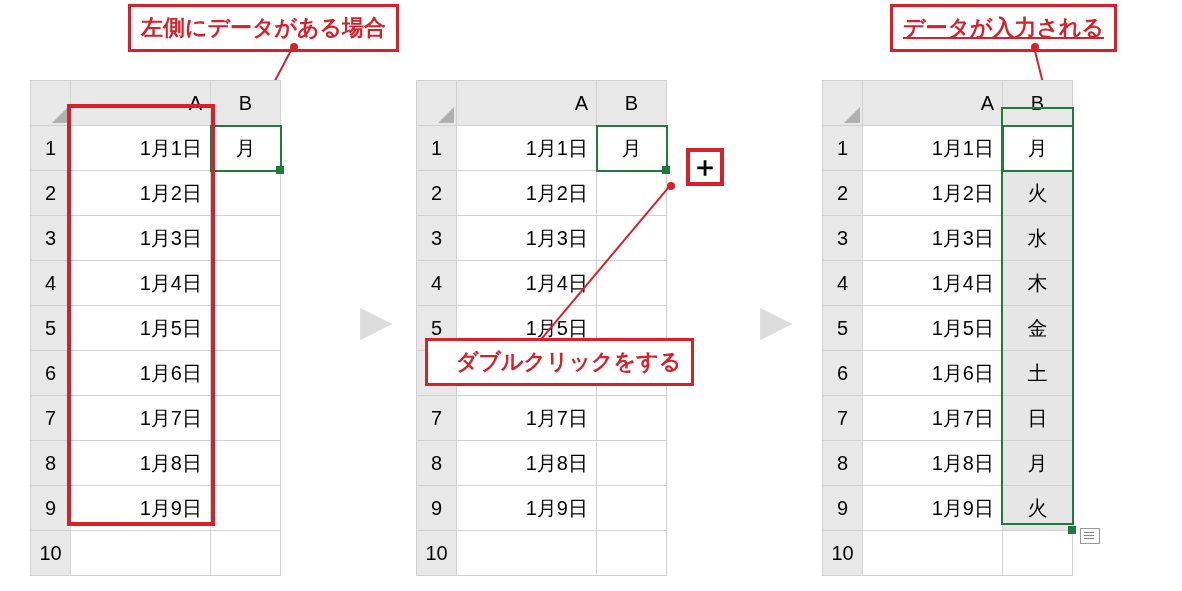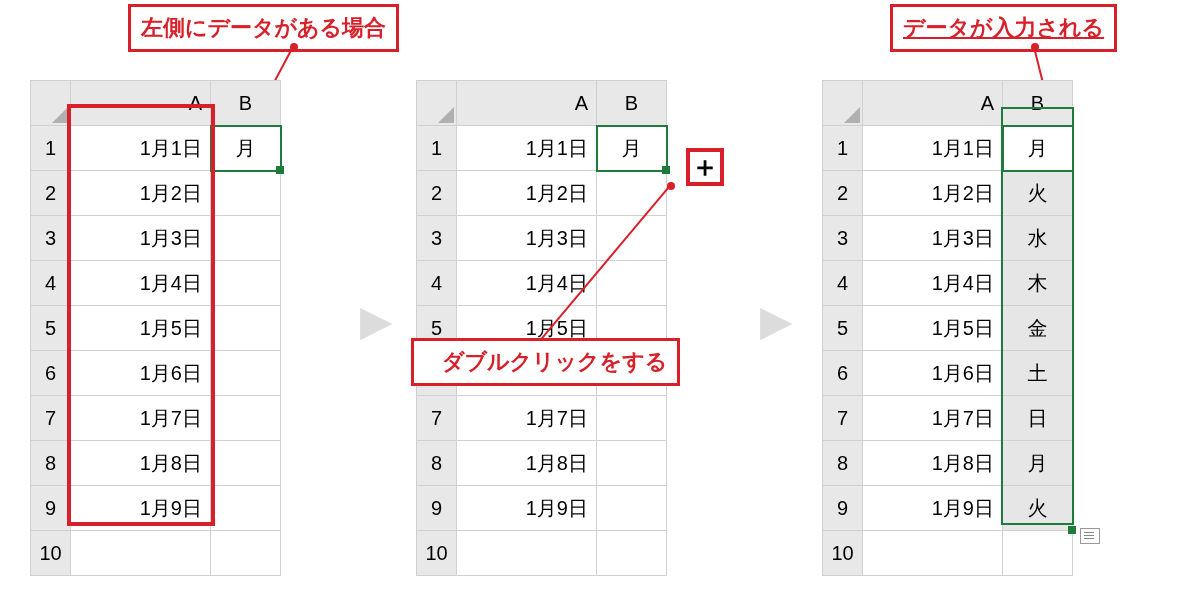--- a/index.html
+++ b/index.html
@@ -251,21 +251,21 @@
         <td class="colA"></td>
         <td class="colB"></td>
       </tr>
 </tbody>
   </table>
 <div class="plus-box" style="left:686px; top:148px;">
     <span>＋</span>
   </div>
 <div class="leader-dot" style="left:671px; top:186px;"></div>
 <div class="leader" style="left:671px; top:186px; width:200px; transform:rotate(130deg);"></div>
-<div class="callout" style="left:411px; top:338px;padding-left:28px;">ダブルクリックをする</div>
+<div class="callout" style="left:425px; top:338px;padding-left:28px;">ダブルクリックをする</div>
 
 <div class="arrow" style="left:760px; top:300px;">▶</div>
 
 <div class="callout" style="left:890px; top:4px;text-decoration:underline;">データが入力される</div>
 <div class="leader-dot" style="left:1035px; top:47px;"></div>
 <div class="leader" style="left:1035px; top:47px; width:150px; transform:rotate(76deg);"></div>
 
 <table class="sheet" style="left:822px; top:80px;">
   <tbody>
       <tr>

